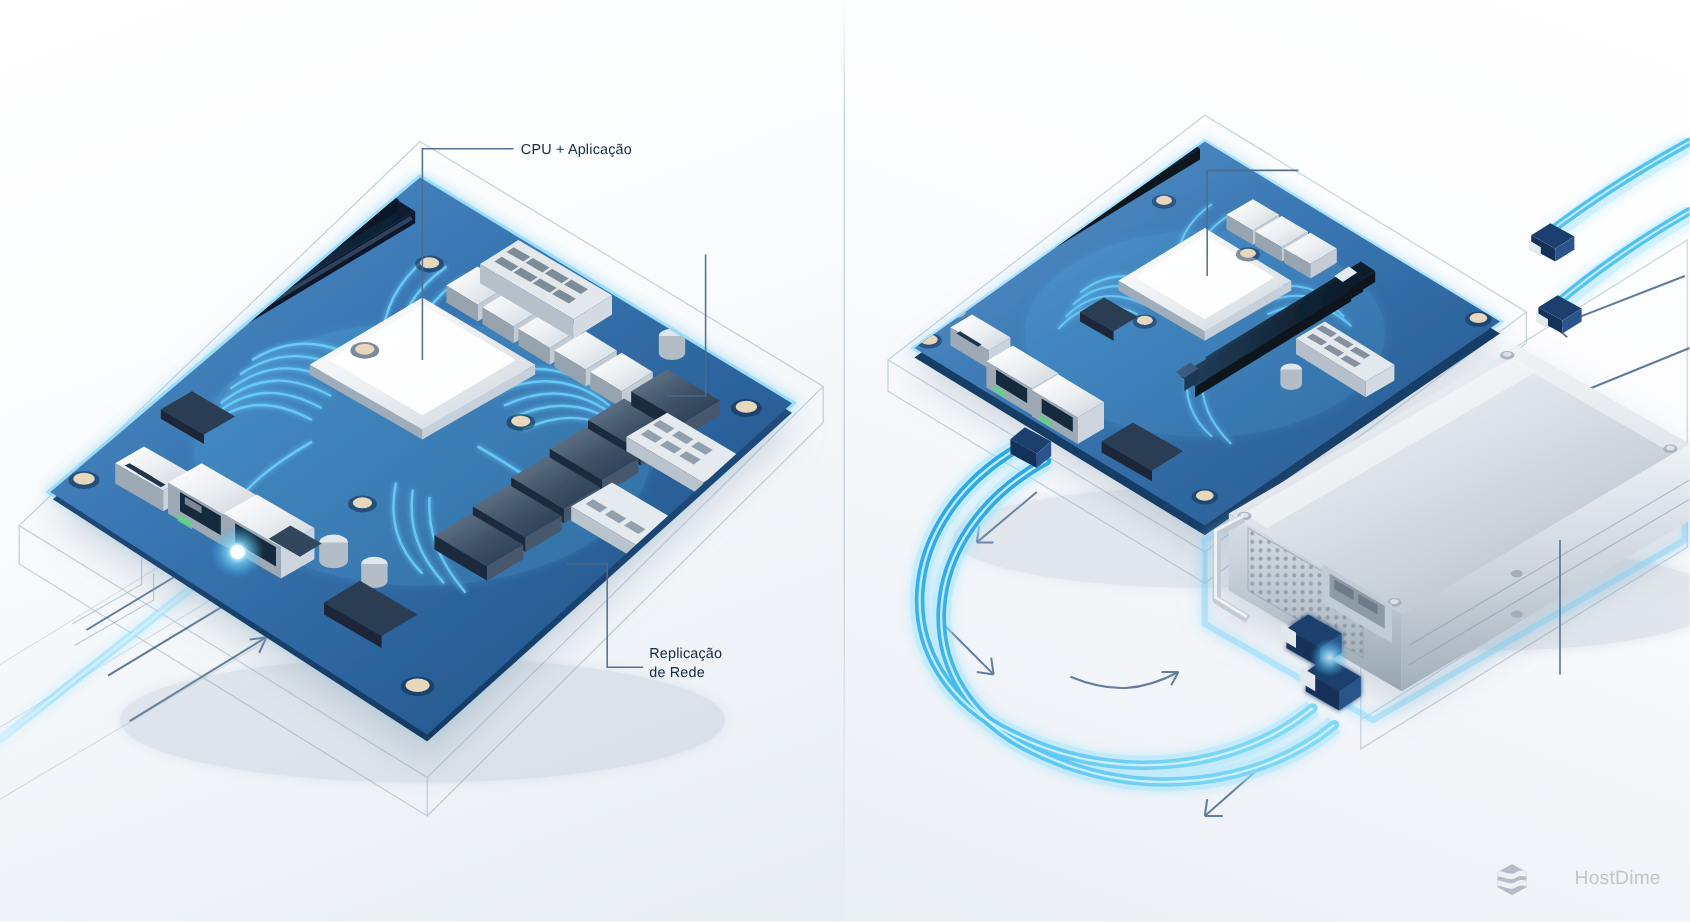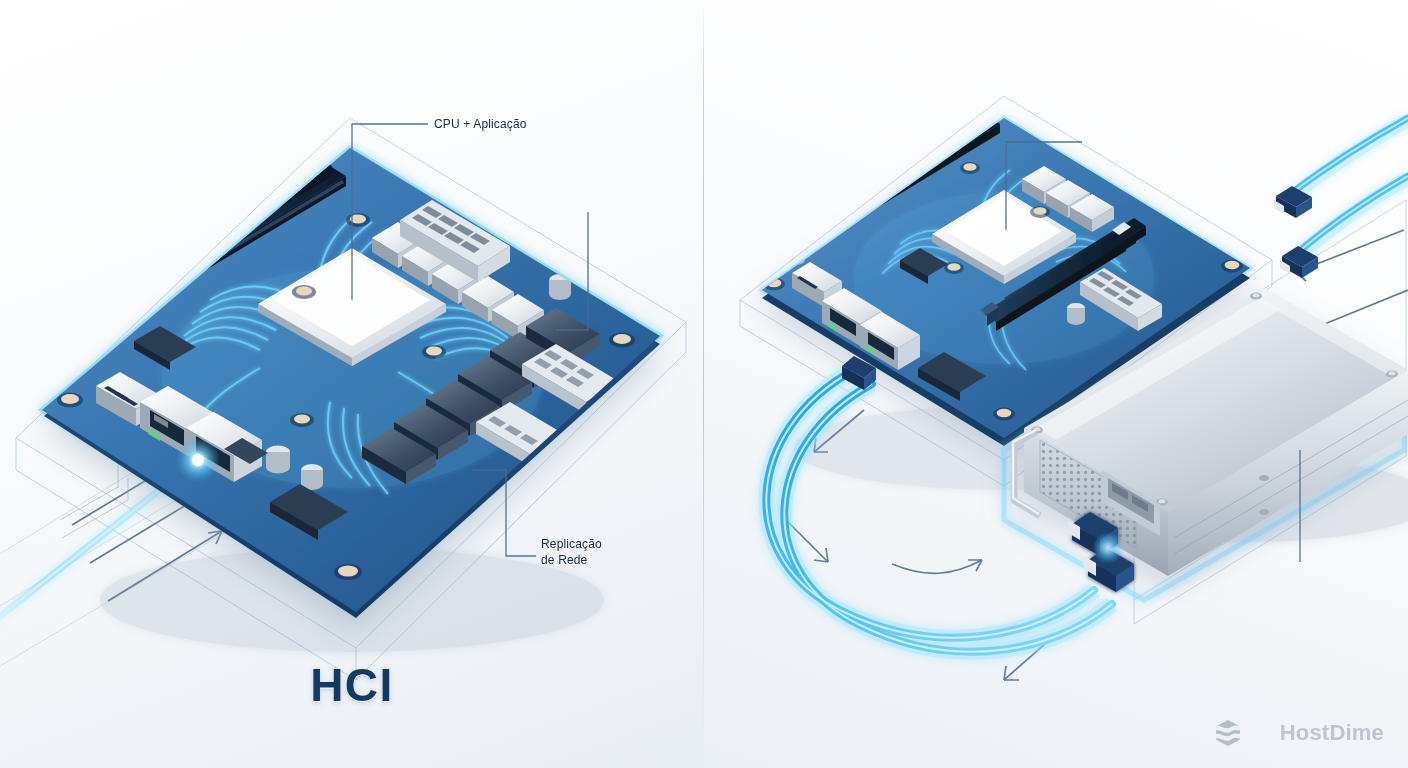--- a/index.html
+++ b/index.html
@@ -50,21 +50,21 @@
   }
   #label-cpu-hci{ left:434px; top:117px; }
   #label-storage-logic{ left:486px; top:170px; text-align:center; }
   #label-replication{ left:541px; top:537px; }
 
   #brand{
     position:absolute; right:24px; bottom:20px; z-index:25;
     display:flex; align-items:center; gap:9px; opacity:.92;
   }
   #brand-text{
-    font-size:22px; font-weight:bold; letter-spacing:.2px; color:#b9c3cc;margin-left:28px;
+    font-size:16px; font-weight:normal; letter-spacing:.2px; color:#b9c3cc;margin-left:28px;
   }
 </style>
 </head>
 <body>
 
 <div id="stage">
 
   <div class="panel" id="panel-hci">
     <div id="panel-hci-bg"></div>
 
@@ -422,21 +422,20 @@
         </g>
       </g>
 
       <g fill="none" stroke="#4b6b8c" stroke-width="1.3" opacity=".95">
         <path d="M352,300 L352,124 L428,124"></path>
         <path d="M556,330 L588,330 L588,212"></path>
         <path d="M472,470 L506,470 L506,556 L536,556"></path>
       </g>
     </svg>
 
-    <div class="title" id="title-hci">HCI</div>
     <div class="callout" id="label-cpu-hci">CPU + Aplicação</div>
     <div class="callout" id="label-replication">Replicação
 de Rede</div>
   </div>
 
   <div class="panel" id="panel-san">
     <div id="panel-san-bg"></div>
 
     <svg class="art" viewBox="0 0 704 768">
       <defs>

